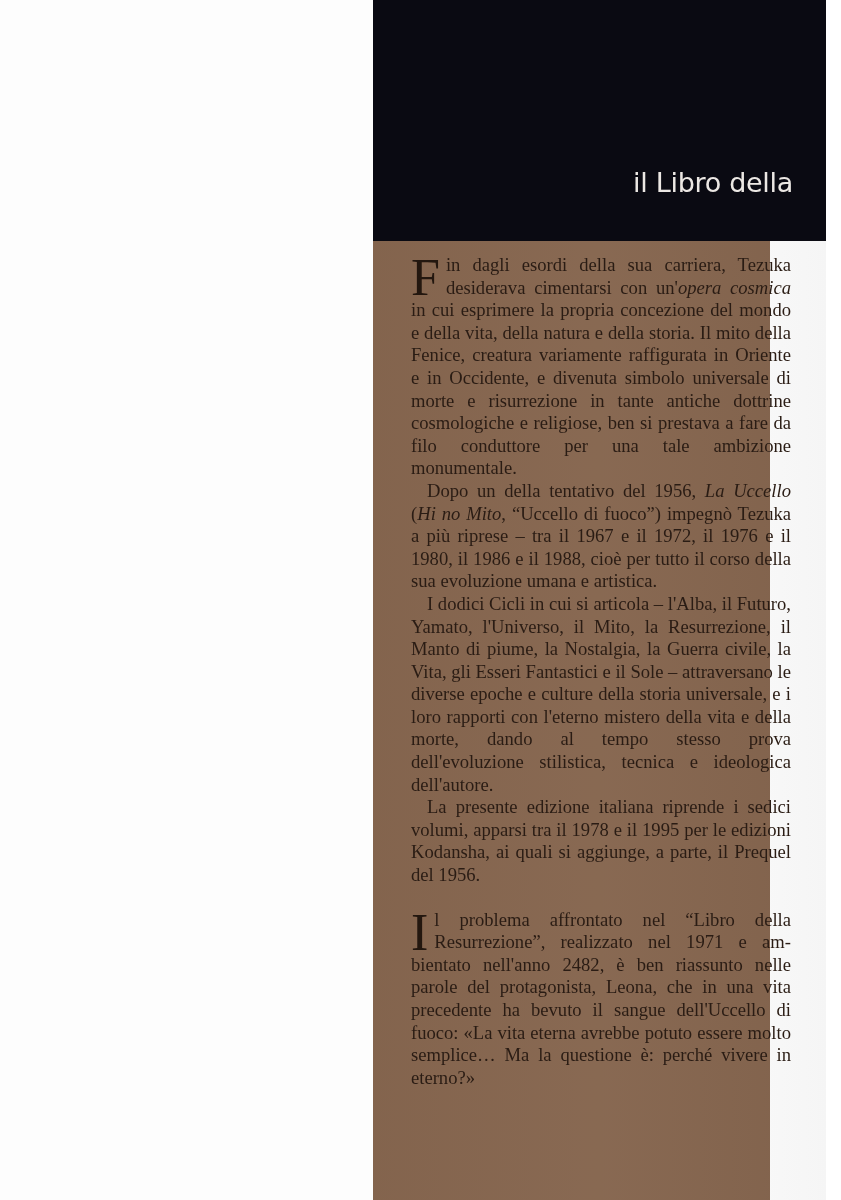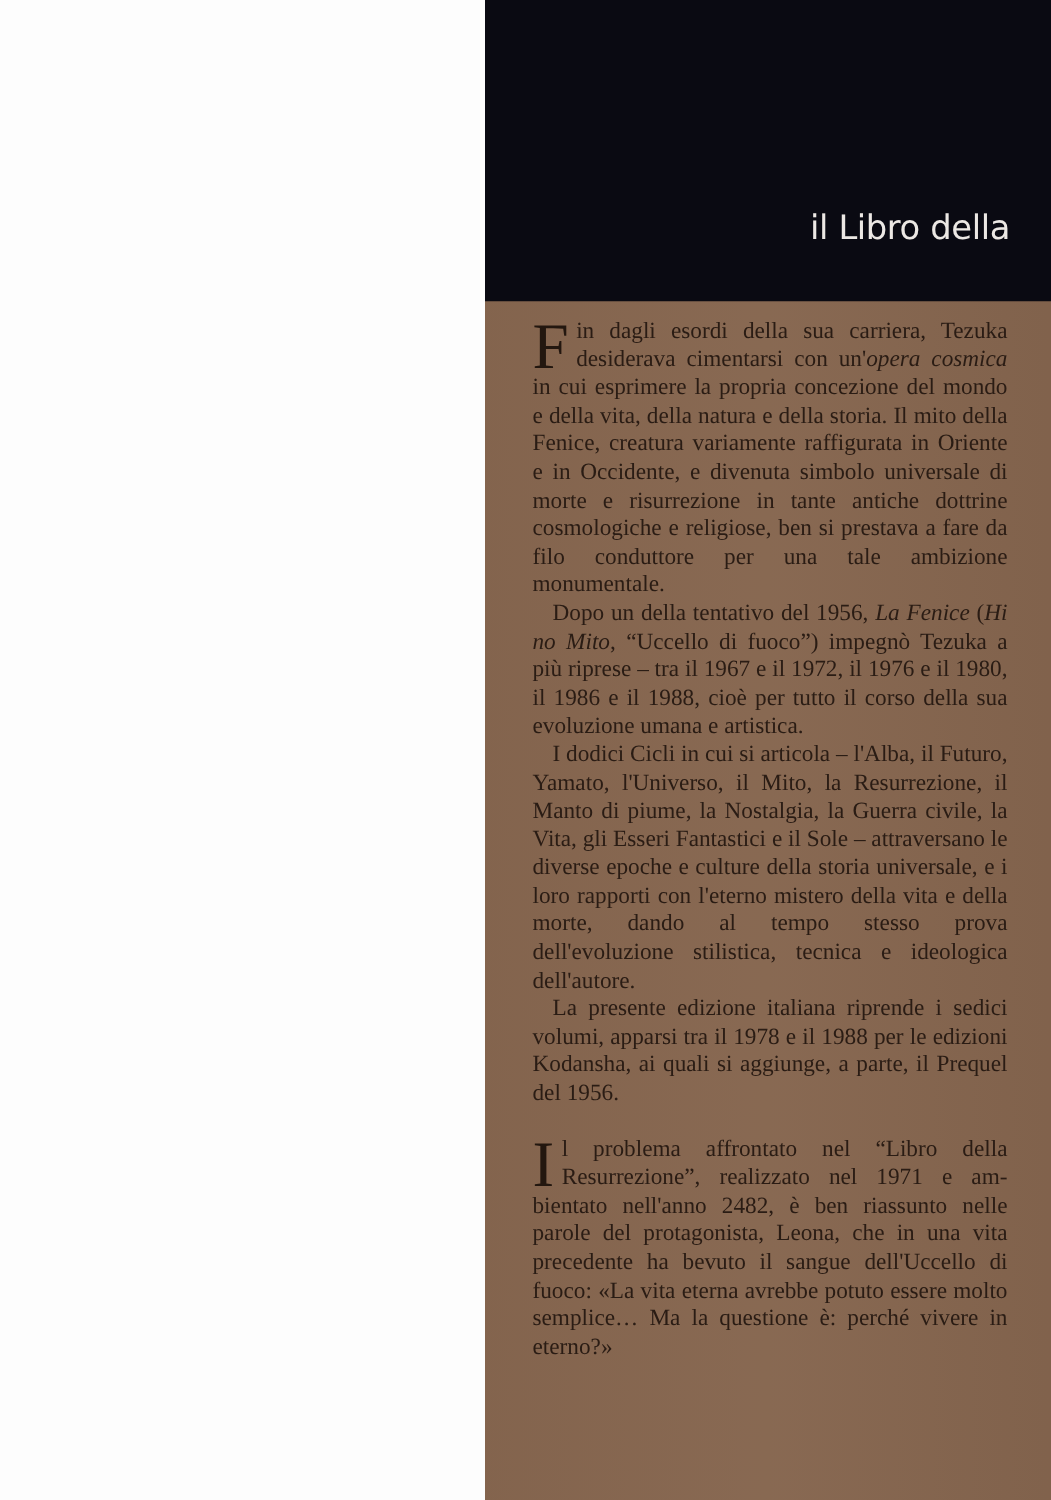--- a/index.html
+++ b/index.html
@@ -14,22 +14,22 @@
       overflow: hidden;
     }
     .left-blank {
       position: absolute;
       left: 0; top: 0;
       width: 388px; height: 1200px;
       background: #fdfdfd;
     }
     .panel {
       position: absolute;
-      left: 388px; top: 0;
-      width: 453px; height: 1200px;
+      left: 373px; top: 0;
+      width: 397px; height: 1200px;
       background: #86664f;
     }
     .header {
       position: absolute;
       left: 0; top: 0;
       width: 453px; height: 241px;
       background: #0a0a12;
     }
     .title {
       position: absolute;
@@ -85,21 +85,21 @@
   <div class="header">
     <div class="title">
       <span class="line">il Libro della</span>
     </div>
   </div>
   <div class="grain"></div>
 
   <div class="body">
     <p class="para first"><span class="dropcap">F</span><span>in dagli esordi della sua carriera, Tezuka desiderava cimentarsi con un'</span><em>opera cosmica</em><span> in cui esprimere la propria concezione del mondo e della vita, della natura e della storia. Il mito della Fenice, creatura variamente raffigurata in Oriente e in Occidente, e divenuta simbolo univer­sale di morte e risurrezione in tante anti­che dottrine cosmologiche e religiose, ben si prestava a fare da filo conduttore per una tale ambizione monumentale.</span></p>
 
-    <p class="para"><span>Dopo un della tentativo del 1956, </span><em>La Fenice</em><span> (</span><em>Hi no Mito</em><span>, “Uccello di fuoco”) impegnò Tezuka a più riprese – tra il 1967 e il 1972, il 1976 e il 1980, il 1986 e il 1988, cioè per tutto il corso della sua evoluzione umana e artistica.</span></p>
+    <p class="para"><span>Dopo un della tentativo del 1956, </span><em>La Uccello</em><span> (</span><em>Hi no Mito</em><span>, “Uccello di fuoco”) impegnò Tezuka a più riprese – tra il 1967 e il 1972, il 1976 e il 1980, il 1986 e il 1988, cioè per tutto il corso della sua evoluzione umana e artistica.</span></p>
 
     <p class="para"><span>I dodici Cicli in cui si articola – l'Alba, il Futuro, Yamato, l'Universo, il Mito, la Resurrezione, il Manto di piume, la Nostalgia, la Guerra civile, la Vita, gli Esseri Fantastici e il Sole – attraversano le diverse epoche e culture della storia uni­versale, e i loro rapporti con l'eterno mistero della vita e della morte, dando al tempo stesso prova dell'evoluzione stili­stica, tecnica e ideologica dell'autore.</span></p>
 
-    <p class="para"><span>La presente edizione italiana riprende i sedici volumi, apparsi tra il 1978 e il 1988 per le edizioni Kodansha, ai quali si aggiunge, a parte, il Prequel del 1956.</span></p>
+    <p class="para"><span>La presente edizione italiana riprende i sedici volumi, apparsi tra il 1978 e il 1995 per le edizioni Kodansha, ai quali si aggiunge, a parte, il Prequel del 1956.</span></p>
 
     <p class="para section"><span class="dropcap">I</span><span>l problema affrontato nel “Libro della Resurrezione”, realizzato nel 1971 e am­bientato nell'anno 2482, è ben riassunto nelle parole del protagonista, Leona, che in una vita precedente ha bevuto il sangue dell'Uccello di fuoco: «La vita eterna avreb­be potuto essere molto semplice… Ma la questione è: perché vivere in eterno?»</span></p>
   </div>
 </div>
 
 </body></html>

